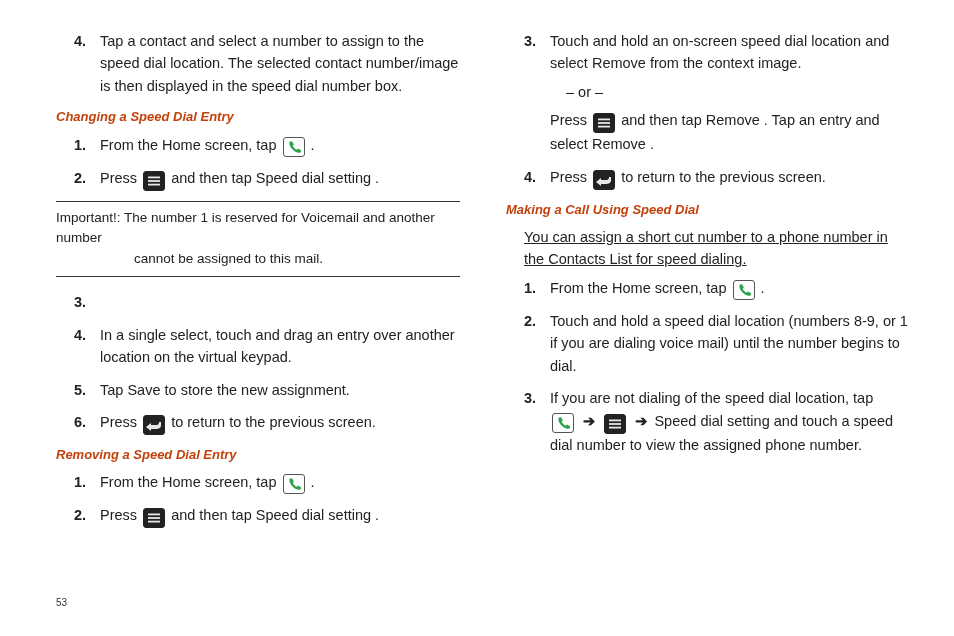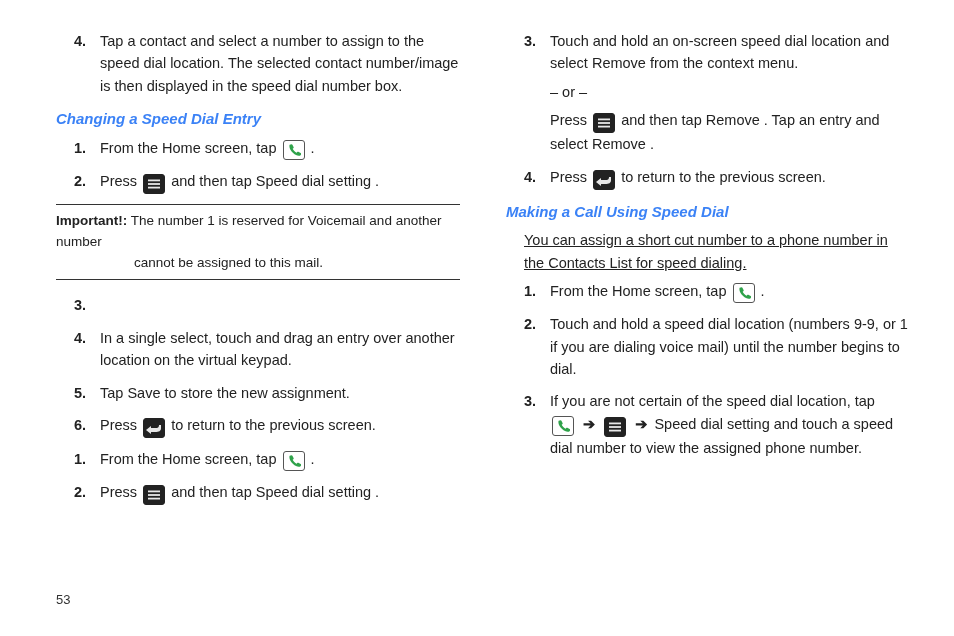--- a/index.html
+++ b/index.html
@@ -16,25 +16,25 @@
   }
   .cols {
     display: flex;
     gap: 46px;
   }
   .col {
     flex: 1 1 0;
     min-width: 0;
   }
   .heading {
-    color: #3b82f6;
+    color: #c2410c;
     font-weight: 700;
     font-style: italic;
     margin: 10px 0 6px 0;
-    font-size: 15px;
+    font-size: 13px;
   }
   ol.steps {
     list-style: none;
     margin: 0;
     padding: 0;
   }
   ol.steps > li {
     display: flex;
     margin: 4px 0 10px 0;
   }
@@ -50,33 +50,33 @@
     flex: 1 1 auto;
   }
   .b { font-weight: 400; }
   .note {
     border-top: 1px solid #333;
     border-bottom: 1px solid #333;
     padding: 6px 0 6px 0;
     margin: 10px 0 14px 0;
     font-size: 13.5px;
   }
-  .note .note-label { font-weight: 700; }
+  .note .note-label { font-weight: 400; }
   .note .note-body { display:inline; }
   .note-wrap { padding-left: 0; text-indent: 0; }
   .note-line2 { padding-left: 78px; display:block; }
   .indent-para {
     margin: 2px 0 6px 18px;
     text-decoration: underline;
   }
   .pagefoot {
     position: absolute;
     left: 56px;
     bottom: 26px;
-    font-size: 13px;
+    font-size: 10px;
     color: #333;
   }
   .arrow { font-weight: 700; padding: 0 3px; }
   
   .ico {
     display: inline-flex;
     align-items: center;
     justify-content: center;
     width: 22px;
     height: 20px;
@@ -187,20 +187,21 @@
           <span class="ico ico-dark">
               <svg class="back-svg" viewBox="0 0 16 12">
                 <use href="#back-shape"></use>
               </svg>
             </span>
           <span> to return to the previous screen.</span>
         </div>
       </li>
     </ol>
 
+    <div class="heading">Removing a Speed Dial Entry</div>
 
     <ol class="steps">
       <li>
         <div class="num">1.</div>
         <div class="body">
           <span>From the Home screen, tap </span>
           <span class="ico">
               <svg class="phone-svg" viewBox="0 0 16 14">
                 <use href="#phone-shape"></use>
               </svg>
@@ -227,22 +228,22 @@
   </div>
 
   <div class="col">
 
     <ol class="steps">
       <li>
         <div class="num">3.</div>
         <div class="body">
           <span>Touch and hold an on-screen speed dial location and select </span>
           <span class="b">Remove</span>
-          <span> from the context menu.</span>
-          <div style="margin:6px 0">– or –</div>
+          <span> from the context image.</span>
+          <div style="margin:6px 16px">– or –</div>
           <span>Press </span>
           <span class="ico ico-dark">
               <svg class="menu-svg" viewBox="0 0 14 12">
                 <use href="#menu-shape"></use>
               </svg>
             </span>
           <span> and then tap </span>
           <span class="b">Remove</span>
           <span>. Tap an entry and select </span>
           <span class="b">Remove</span>
@@ -275,26 +276,26 @@
           <span class="ico">
               <svg class="phone-svg" viewBox="0 0 16 14">
                 <use href="#phone-shape"></use>
               </svg>
             </span>
           <span> .</span>
         </div>
       </li>
       <li>
         <div class="num">2.</div>
-        <div class="body">Touch and hold a speed dial location (numbers 9-9, or 1 if you are dialing voice mail) until the number begins to dial.</div>
+        <div class="body">Touch and hold a speed dial location (numbers 8-9, or 1 if you are dialing voice mail) until the number begins to dial.</div>
       </li>
       <li>
         <div class="num">3.</div>
         <div class="body">
-          <span>If you are not certain of the speed dial location, tap </span><br>
+          <span>If you are not dialing of the speed dial location, tap </span><br>
           <span class="ico">
               <svg class="phone-svg" viewBox="0 0 16 14">
                 <use href="#phone-shape"></use>
               </svg>
             </span>
           <span class="arrow">➔</span>
           <span class="ico ico-dark">
               <svg class="menu-svg" viewBox="0 0 14 12">
                 <use href="#menu-shape"></use>
               </svg>

